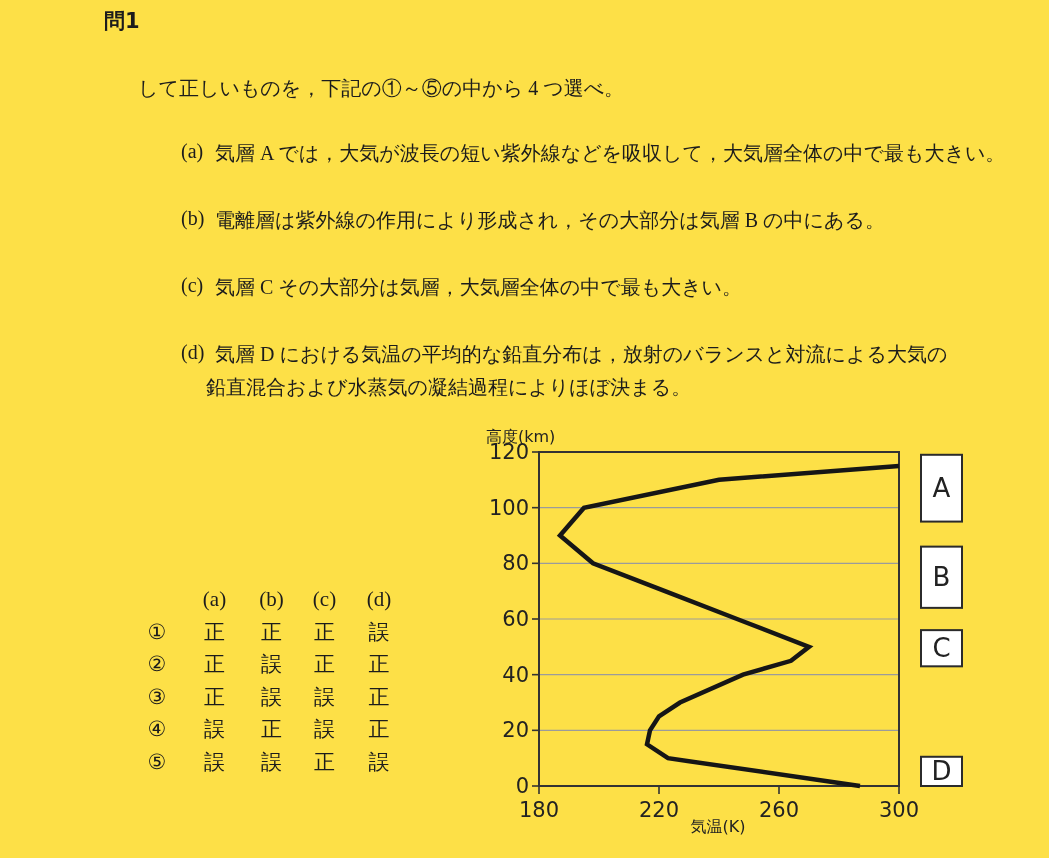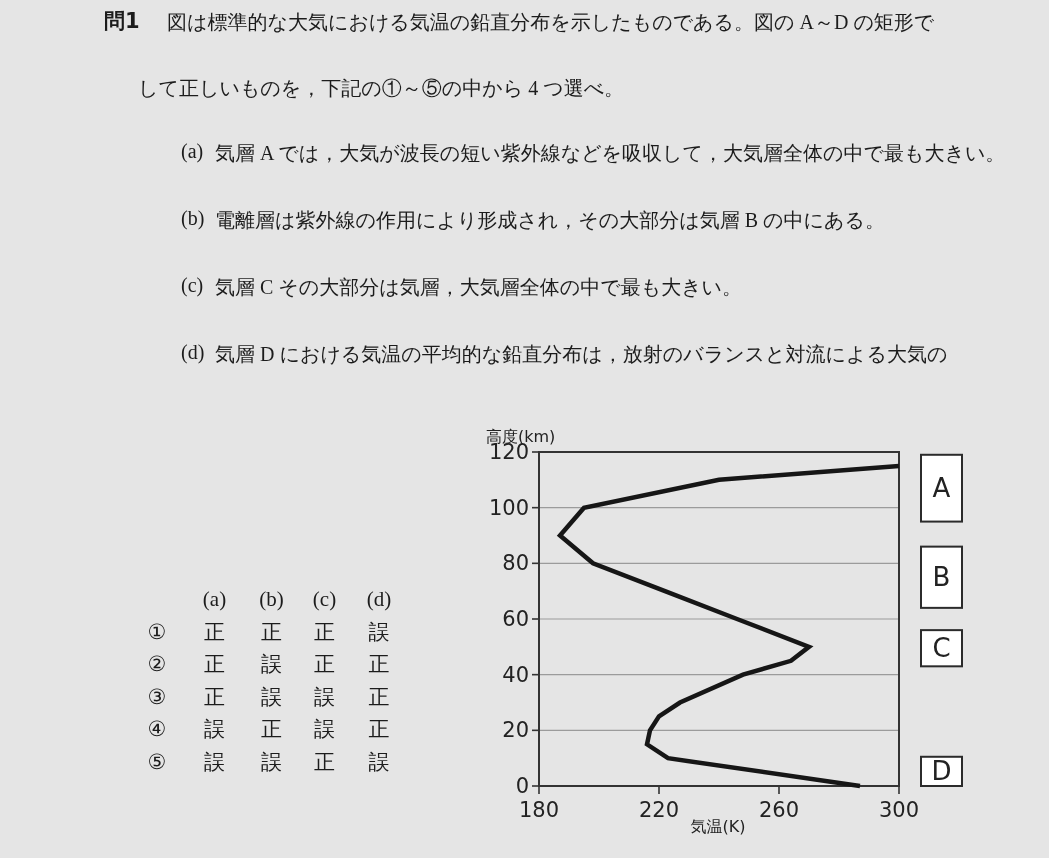--- a/index.html
+++ b/index.html
@@ -1,19 +1,19 @@
 <!DOCTYPE html>
 <html><head>
 <meta charset="utf-8">
 <style>
   * { margin:0; padding:0; box-sizing:border-box; }
   html,body { background:#ffffff; }
   #page {
     position:relative; width:1049px; height:858px;
-    background:#e5e5e5; overflow:hidden;
+    background:#fde047; overflow:hidden;
     font-family:"Liberation Serif","DejaVu Serif",serif;
     color:#1c1c1c;
   }
   .abs { position:absolute; white-space:nowrap; }
   .qnum { font-weight:bold; font-size:21px; font-family:"DejaVu Sans","Liberation Sans",sans-serif; }
   .qline { font-size:20px; }
   .stmt { position:absolute; left:181px; display:flex; white-space:nowrap; font-size:20px; }
   .stmt-label { width:34px; flex:0 0 34px; }
   .stmt-cont { position:absolute; left:206px; font-size:20px; white-space:nowrap; }
   #answer-table {
@@ -26,39 +26,39 @@
   #answer-table div { line-height:32.5px; }
   #profile-chart { position:absolute; left:460px; top:418px; }
   svg text { font-family:"DejaVu Sans","Liberation Sans",sans-serif; fill:#222222; }
 </style>
 </head>
 <body>
 
 <div id="page">
 
   <div class="abs qnum" style="left:104px; top:7px;">問1</div>
-  <div class="abs qline" style="left:167px; top:9px;">図は標準的な大気における気温の鉛直分布を示したものである。図の A～D の矩形で</div>
   <div class="abs qline" style="left:138px; top:75px;">して正しいものを，下記の①～⑤の中から 4 つ選べ。</div>
 
   <div class="stmt" style="top:140px;">
     <span class="stmt-label">(a)</span>
     <span>気層 A では，大気が波長の短い紫外線などを吸収して，大気層全体の中で最も大きい。</span>
   </div>
   <div class="stmt" style="top:207px;">
     <span class="stmt-label">(b)</span>
     <span>電離層は紫外線の作用により形成され，その大部分は気層 B の中にある。</span>
   </div>
   <div class="stmt" style="top:274px;">
     <span class="stmt-label">(c)</span>
     <span>気層 C その大部分は気層，大気層全体の中で最も大きい。</span>
   </div>
   <div class="stmt" style="top:341px;">
     <span class="stmt-label">(d)</span>
     <span>気層 D における気温の平均的な鉛直分布は，放射のバランスと対流による大気の</span>
   </div>
+  <div class="stmt-cont" style="top:374px;">鉛直混合および水蒸気の凝結過程によりほぼ決まる。</div>
 
   <div id="answer-table">
     <div></div>
     <div>(a)</div>
     <div>(b)</div>
     <div>(c)</div>
     <div>(d)</div>
 
     <div>①</div>
     <div>正</div>

